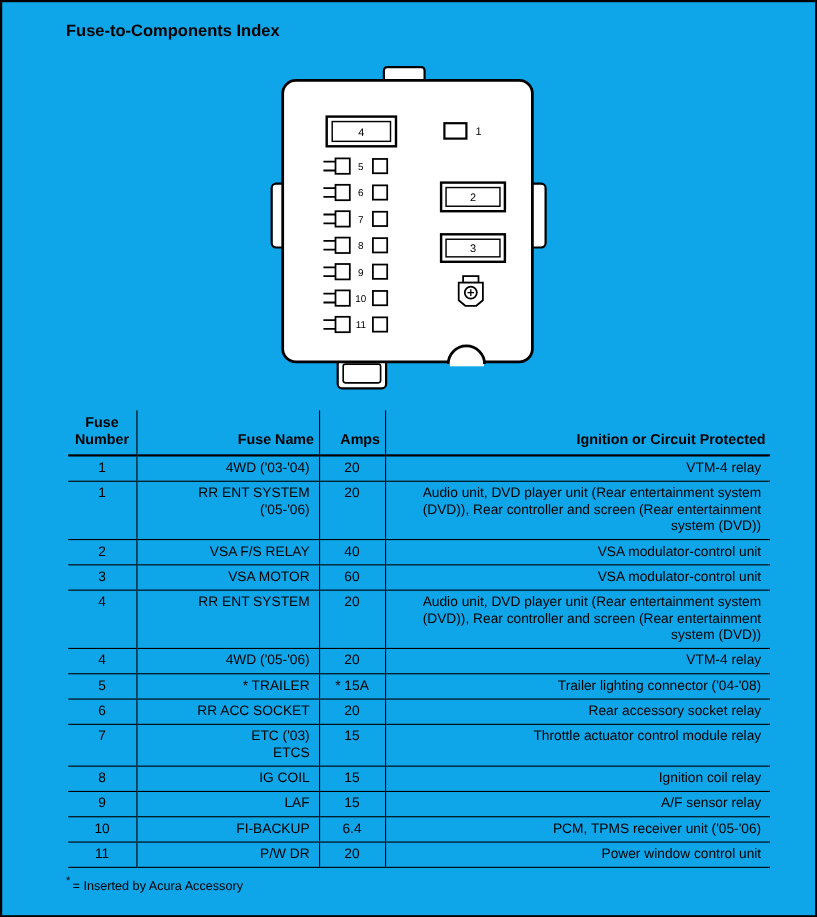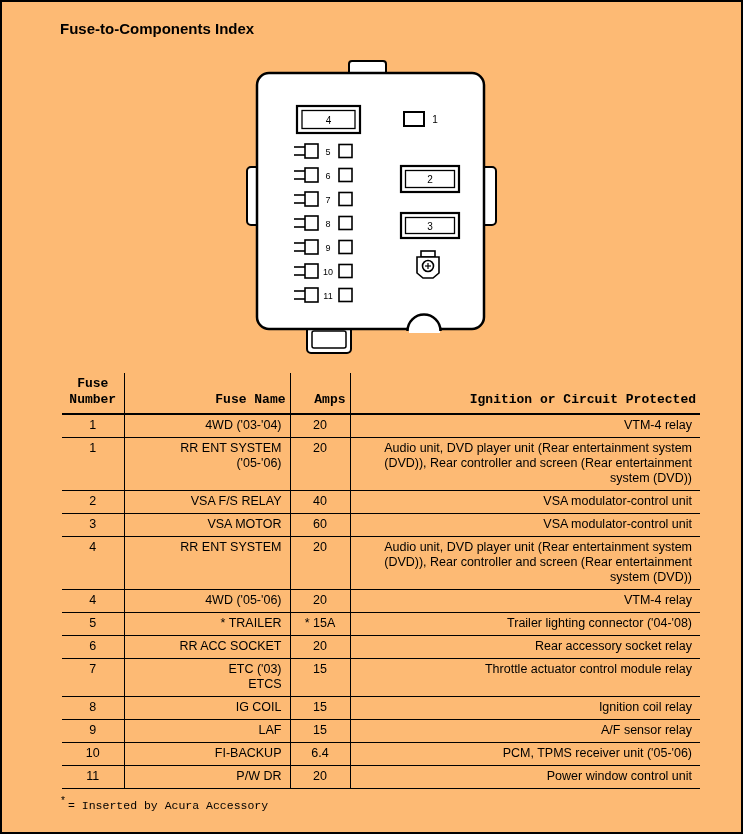--- a/index.html
+++ b/index.html
@@ -1,37 +1,37 @@
 <!DOCTYPE html>
 <html><head>
 <meta charset="utf-8">
 <style>
   html,body{margin:0;padding:0;background:#fff;}
   .page{
     width:743px;height:834px;box-sizing:border-box;border:2px solid #000;
-    background:#fdba74;color:#000;font-family:"Liberation Sans",sans-serif;
+    background:#0ea5e9;color:#000;font-family:"Liberation Sans",sans-serif;
     overflow:hidden;position:relative;
   }
   .title{font-size:15px;font-weight:bold;margin:18px 0 0 58px;}
   .diagram-wrap{width:262px;margin:18px auto 0;}
   svg{display:block;}
   svg .stroked{fill:#fff;stroke:#000;}
   svg text{font-family:"Liberation Sans",sans-serif;font-size:10px;fill:#000;stroke:none;text-anchor:middle;}
   svg text.sm{font-size:9px;}
   .fuse-table{border-collapse:collapse;table-layout:fixed;margin:14px 0 0 60px;font-size:12.5px;line-height:1.2;}
   .fuse-table th{
     font-size:13px;font-weight:bold;text-align:center;vertical-align:bottom;
-    padding:3px 4px 6px;border-bottom:2px solid #000;font-family:Liberation Mono, monospace;
+    padding:3px 4px 6px;border-bottom:2px solid #000;
   }
   .fuse-table th + th,.fuse-table td + td{border-left:1.5px solid #000;text-align:right;}
   .fuse-table td{border-bottom:1.5px solid #000;padding:3px 8px 4px;vertical-align:top;}
   .fuse-table td.c-center{text-align:center;padding-left:4px;padding-right:4px;}
   .fuse-table td.name{padding-left:18px;}
   .pre{white-space:pre-line;}
-  .footnote{margin:7px 0 0 58px;font-size:11.5px;font-family:Liberation Mono, monospace;}
+  .footnote{margin:7px 0 0 58px;font-size:11.5px;}
   .footnote .star{vertical-align:super;font-size:10px;margin-right:2px;}
 </style>
 </head>
 <body>
 
 <div class="page">
 
   <div class="title">Fuse-to-Components Index</div>
 
   <div class="diagram-wrap">

